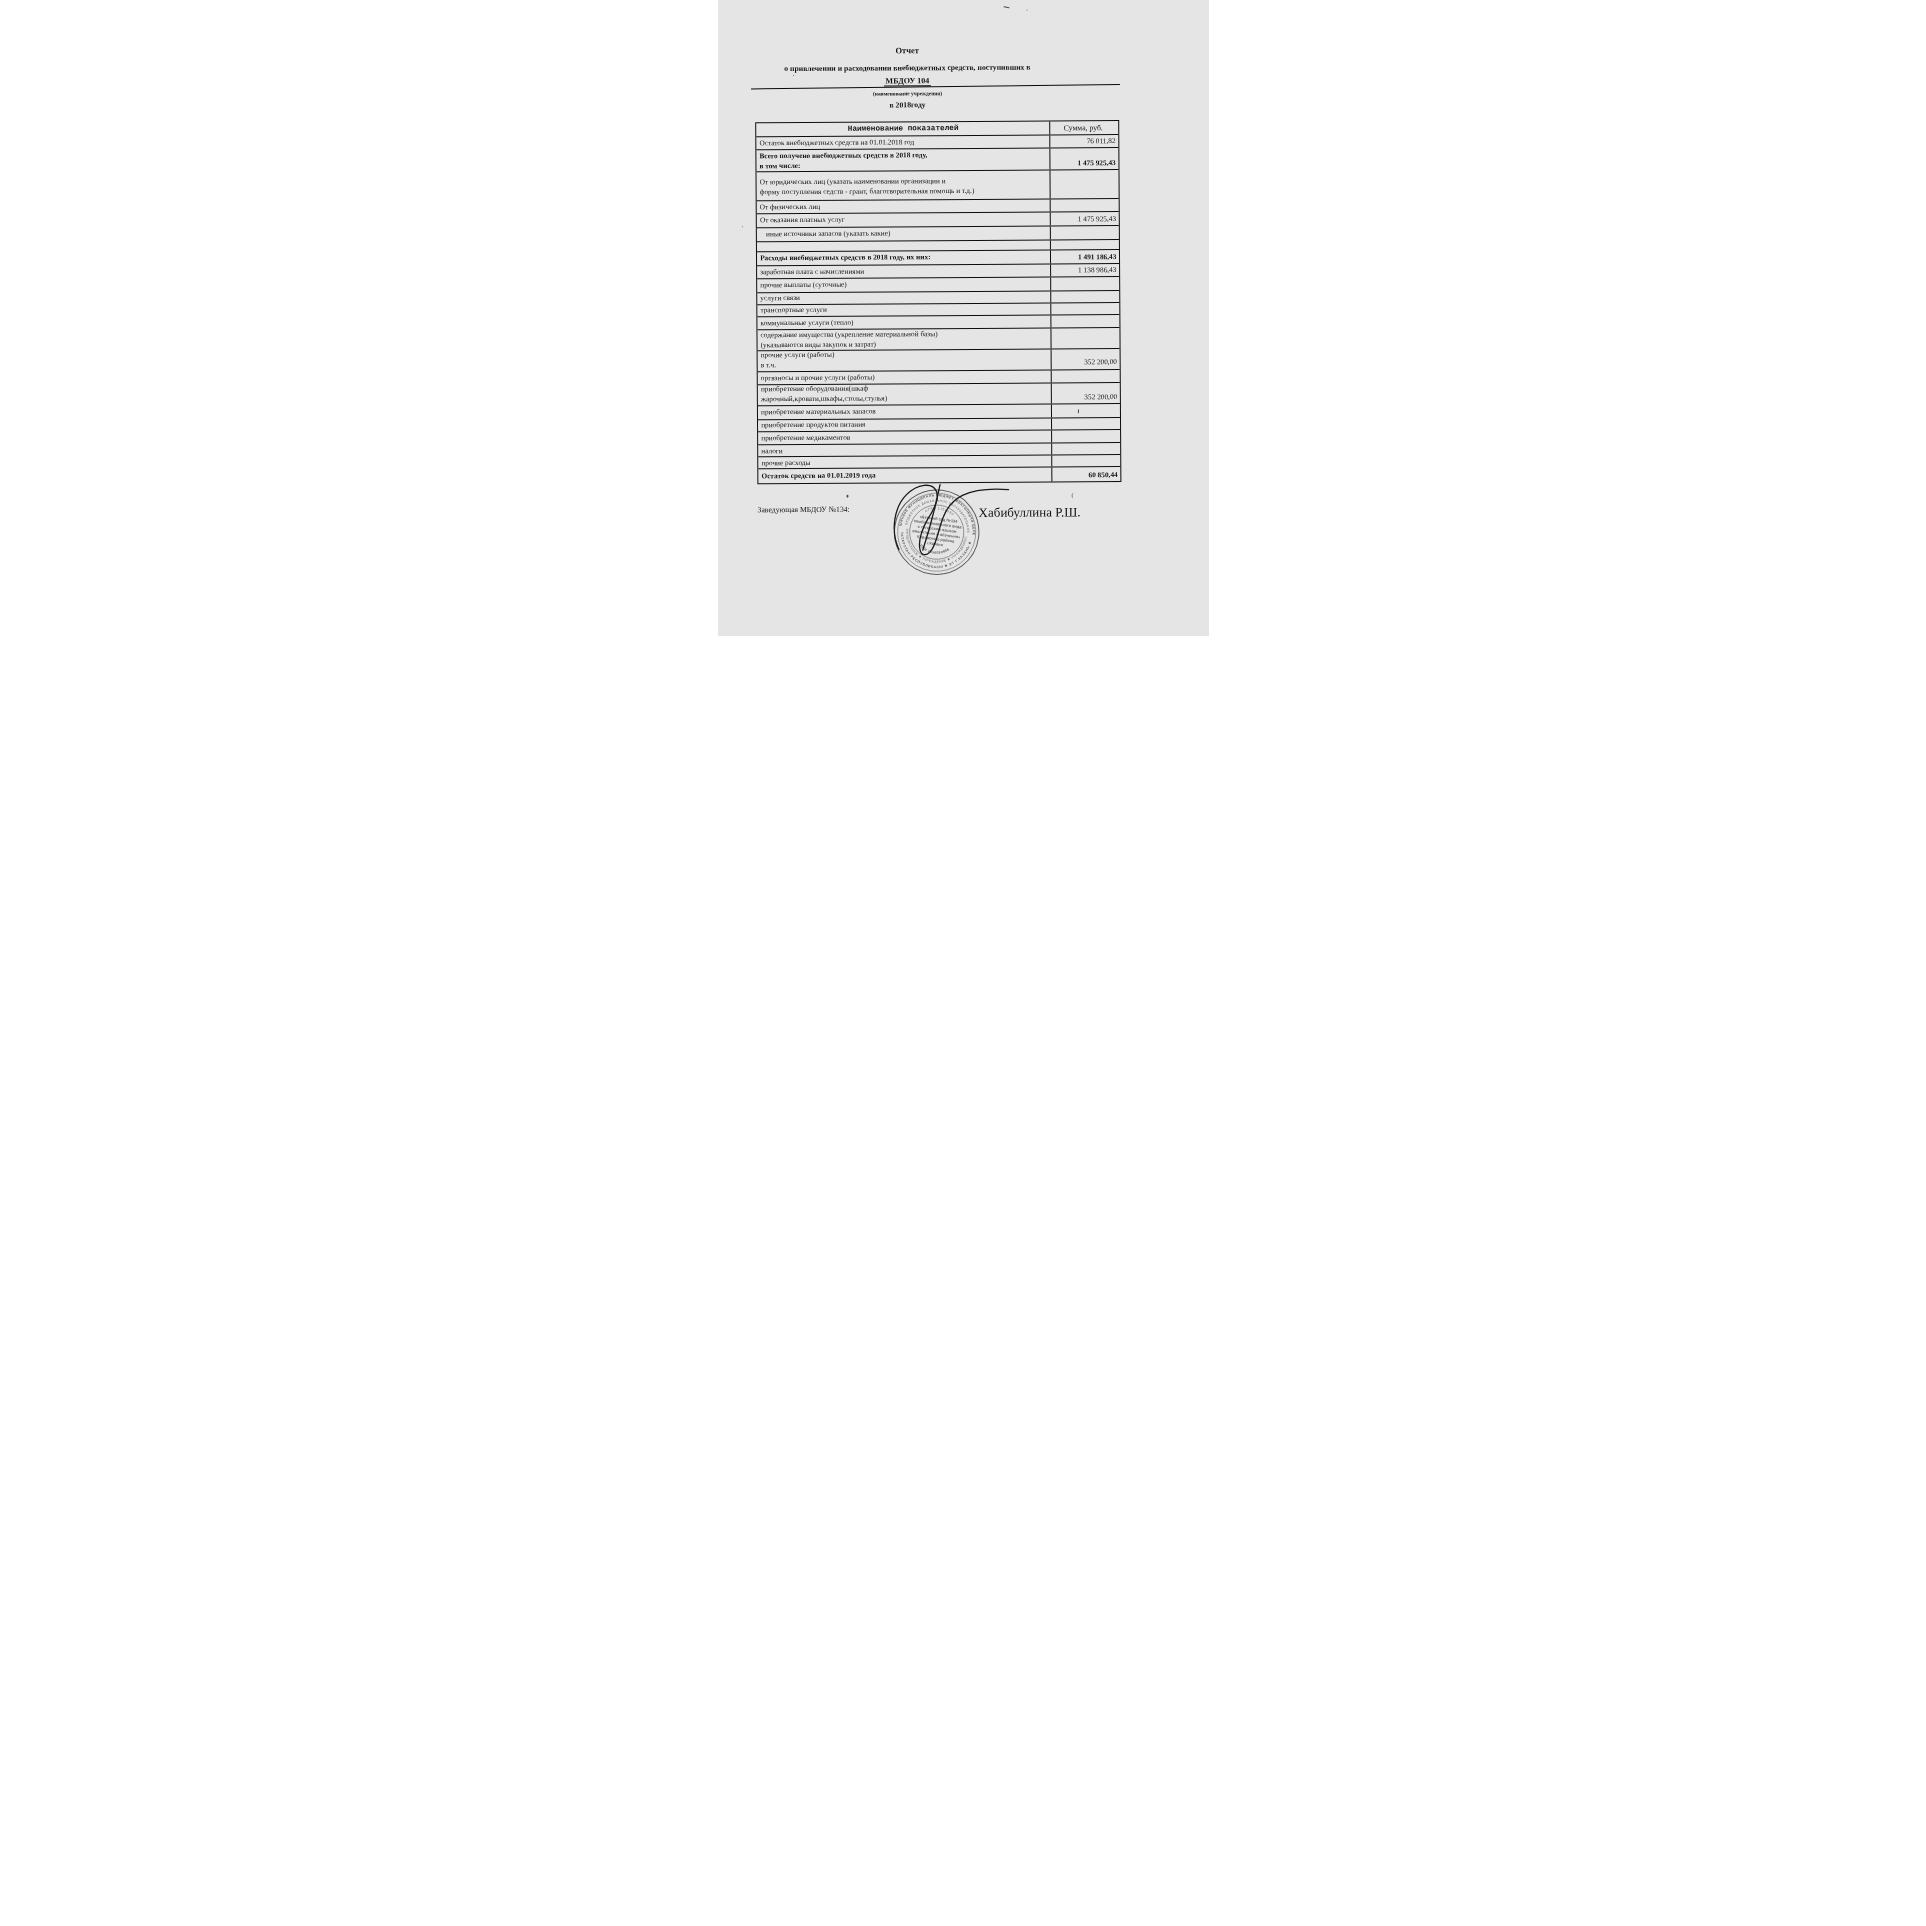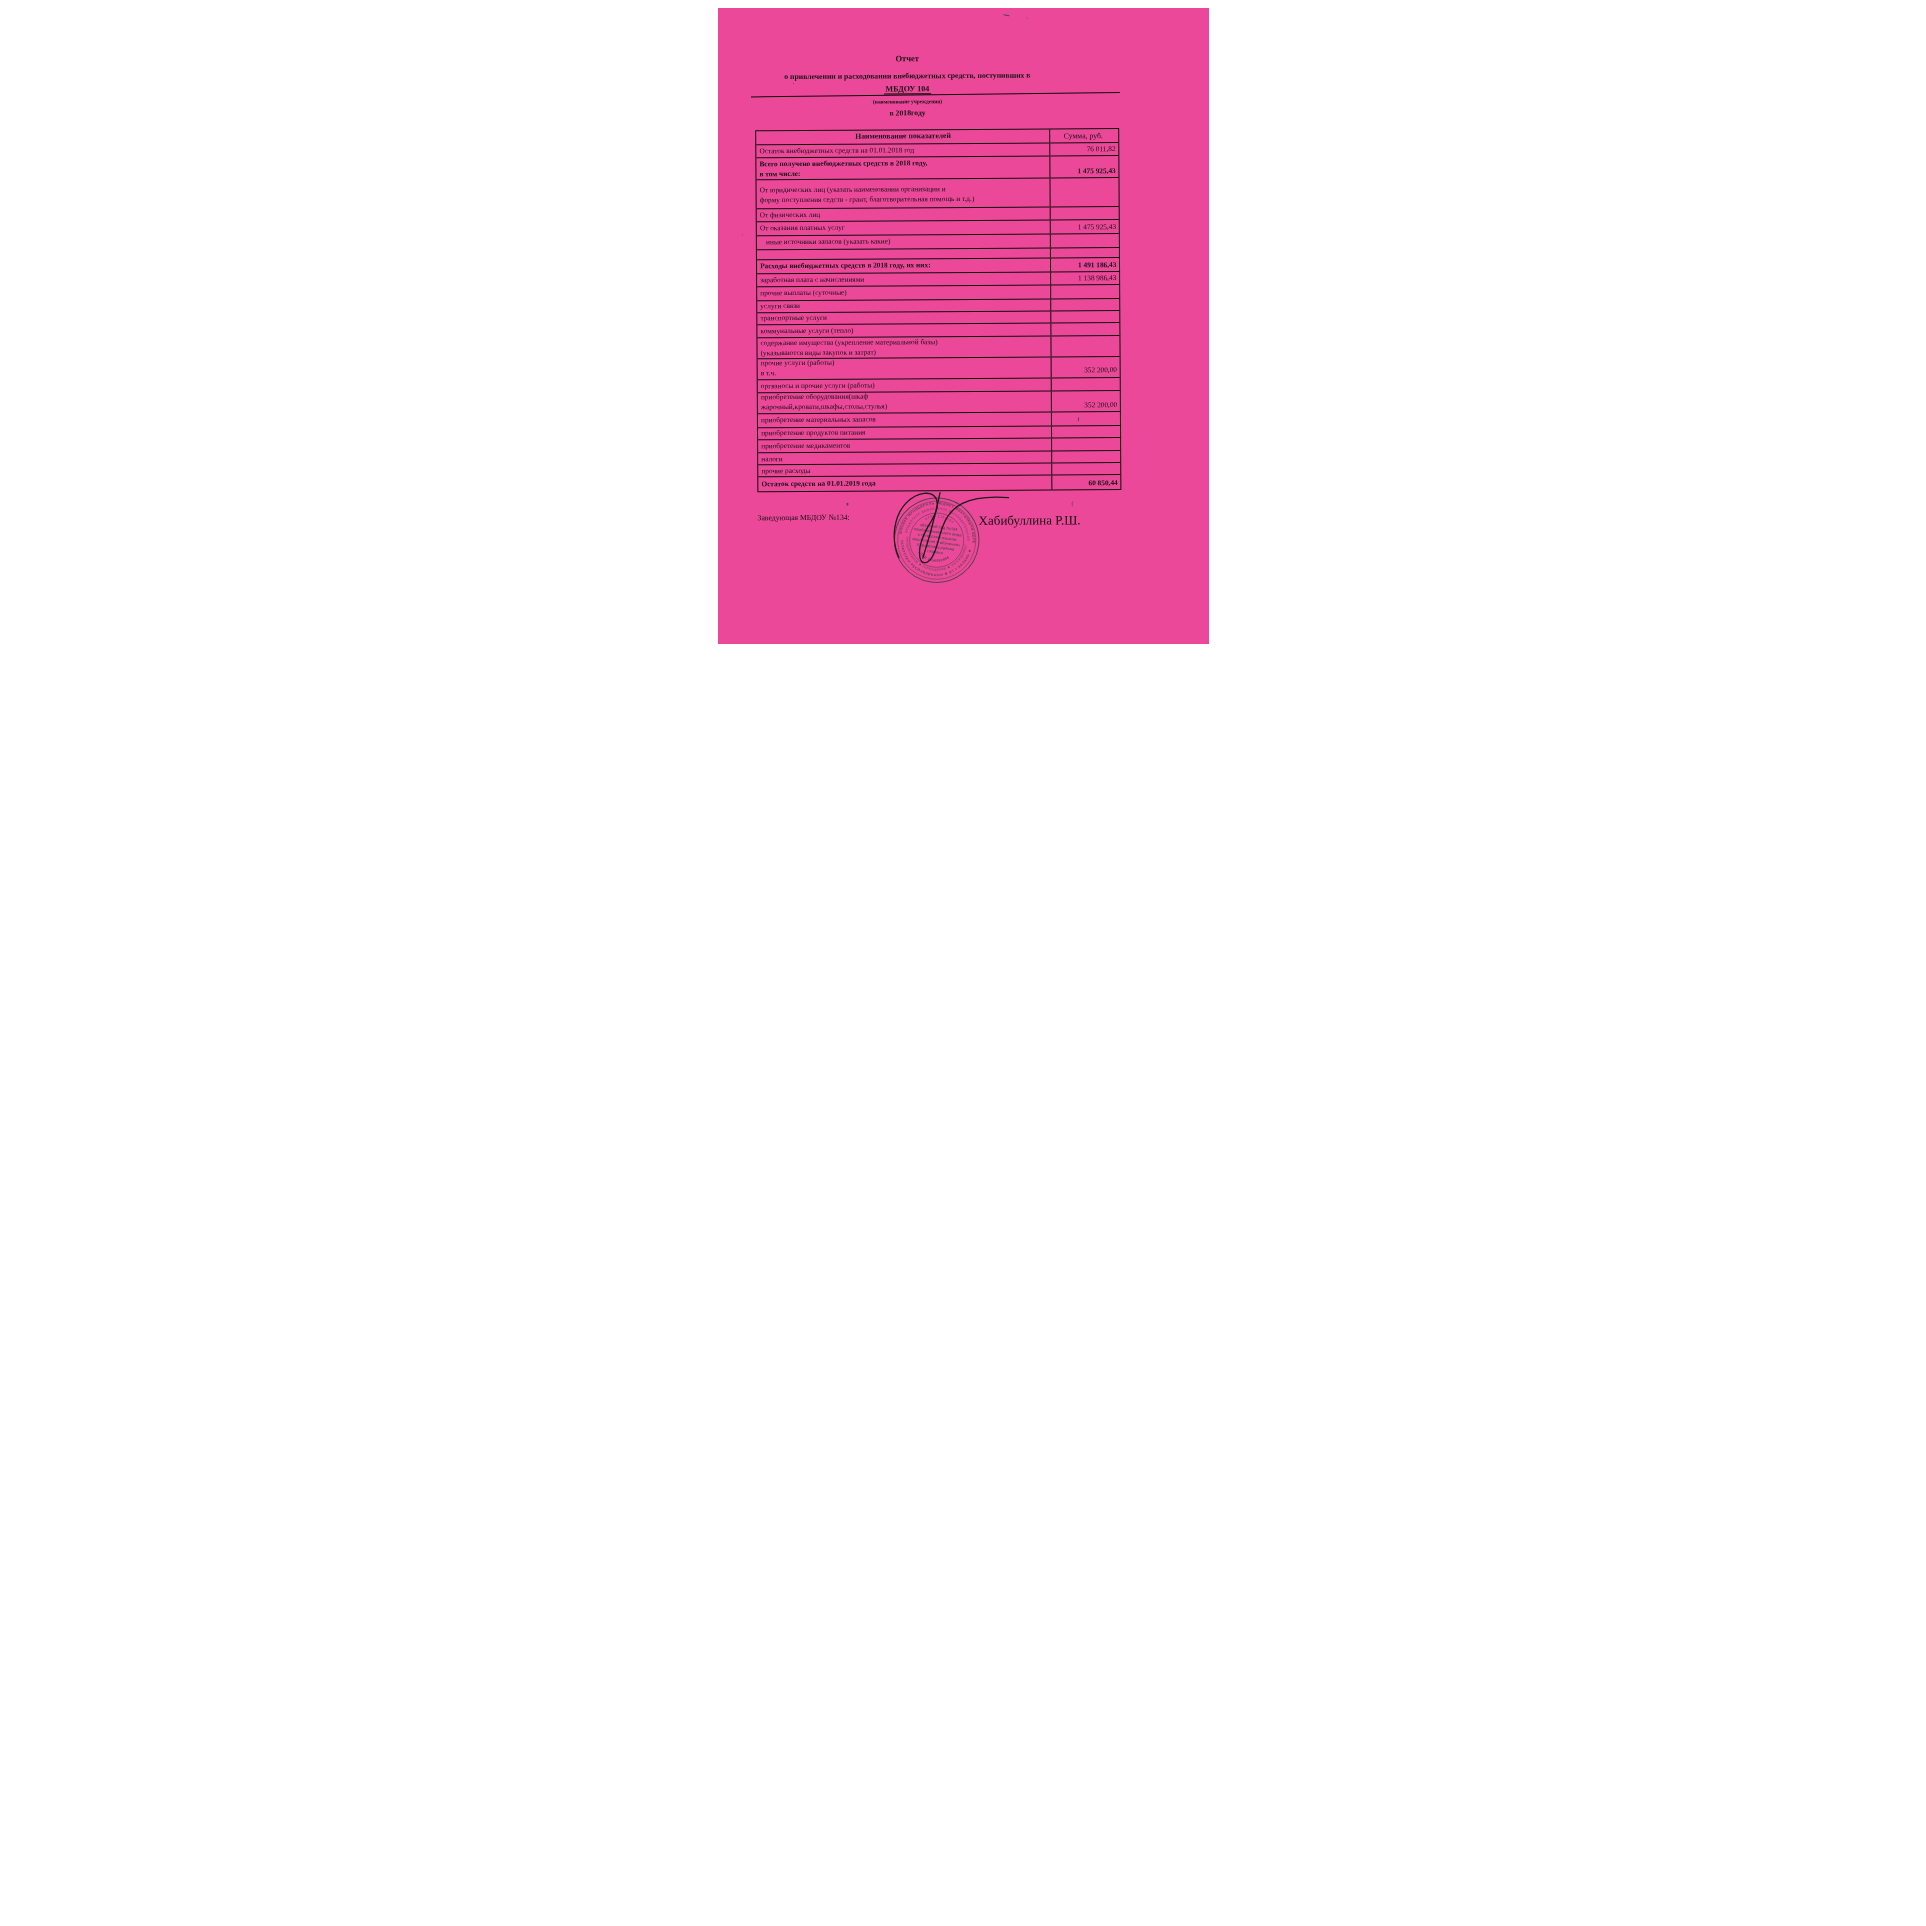--- a/index.html
+++ b/index.html
@@ -1,18 +1,18 @@
 <!DOCTYPE html>
 <html style="font-size:6.2px"><head>
 <meta charset="utf-8">
 <style>
   html,body{margin:0;padding:0;background:#ffffff;}
   .page{
-    position:relative;width:491px;height:636px;margin:8px auto;
-    background:#ec4899;overflow:hidden;
+    position:relative;width:491px;height:636px;margin:0 auto;
+    background:#e5e5e5;overflow:hidden;
     font-family:"Liberation Serif","DejaVu Serif",serif;color:#121212;
   }
   .content{position:absolute;left:0;top:0;width:491px;height:636px;
     transform:rotate(-0.35deg);transform-origin:50% 40%;}
   .tline{position:absolute;left:0;width:381px;text-align:center;font-weight:bold;white-space:nowrap;}
   .t1{top:45px;font-size:8.5px;}
   .t2{top:63px;font-size:7.7px;}
   .t3{top:76px;font-size:8px;}
   .t3 .u{border-bottom:1.2px solid #0b0b0b;padding:0 1.5px 0.4px 1.5px;}
   .caption{top:90px;font-size:5.4px;}
@@ -21,21 +21,21 @@
 
   .table{position:absolute;left:38px;top:121px;width:362px;border:1.2px solid #0d0d0d;background:transparent;}
   .r{display:flex;box-sizing:border-box;border-bottom:1.2px solid #0d0d0d;}
   .r:last-child{border-bottom:none;}
   .cl{width:294px;box-sizing:border-box;border-right:1px solid #0d0d0d;
       display:flex;align-items:center;padding:0.4px 2.3px 0.8px 3.1px;}
   .cr{flex:1;display:flex;align-items:center;justify-content:flex-end;padding:0.4px 2.7px 0.8px 0.8px;}
   .lab{font-size:7.3px;line-height:10px;white-space:pre-line;}
   .val{font-size:7.3px;white-space:nowrap;text-align:center;}
   .thead .cl,.thead .cr{align-items:center;justify-content:center;}
-  .thead .lab{font-weight:bold;font-size:7.7px;}
+  .thead .lab{font-weight:bold;font-size:7.7px;font-family:Liberation Mono, monospace;}
   .thead .val{font-size:7.7px;}
   .bold .lab,.bold .val{font-weight:bold;}
   .vbottom .cl,.vbottom .cr{align-items:flex-end;}
   .vbottom .cr{padding-bottom:2.3px;}
   .tallpad .cl{padding-bottom:3.1px;}
   .indent .cl{padding-left:9.2px;}
 
   .sig-label{position:absolute;left:38px;top:504px;font-size:7.7px;white-space:nowrap;z-index:3;}
   .sig-name{position:absolute;left:259px;top:505px;font-size:13px;white-space:nowrap;z-index:3;}
   .stamp{position:absolute;left:169px;top:484px;width:96px;height:96px;z-index:1;opacity:.82;}

